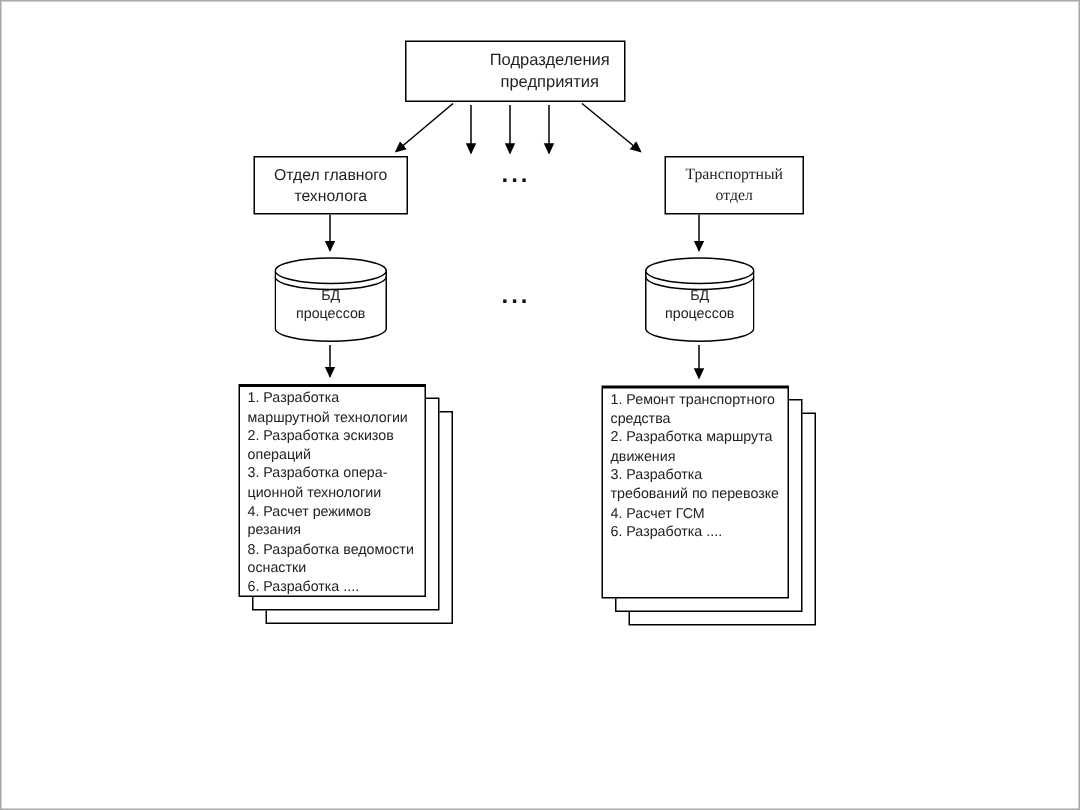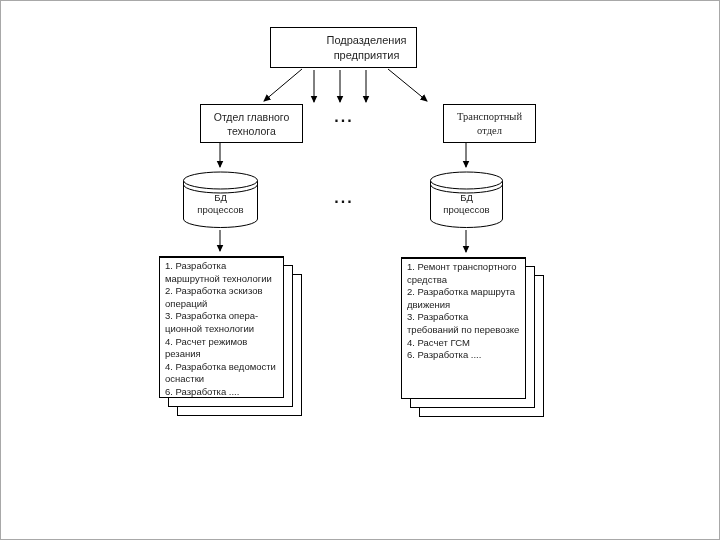--- a/index.html
+++ b/index.html
@@ -8,21 +8,21 @@
     background:#ffffff; border:1px solid #a8a8a8; overflow:hidden;
     font-family:"Liberation Sans", sans-serif; color:#1f1f1f;
   }
   .connectors { position:absolute; left:0; top:0; width:720px; height:540px; }
   .node {
     position:absolute; box-sizing:border-box; background:#ffffff;
     border:1px solid #000; display:flex; align-items:center; justify-content:center;
     text-align:center; white-space:pre-line; line-height:13px;
   }
   .node-root   { left:269px; top:26px;  width:147px; height:41px; font-size:11px; line-height:15px;padding-left:46px; }
-  .node-left   { left:168px; top:103px; width:103px; height:39px; font-size:10.5px; line-height:14px;margin-left:31px; }
+  .node-left   { left:168px; top:103px; width:103px; height:39px; font-size:10.5px; line-height:14px; }
   .node-right  { left:442px; top:103px; width:93px;  height:39px; font-size:10.5px; line-height:14px;font-family:Liberation Serif, serif; }
   .dots {
     position:absolute; width:36px; text-align:center; font-size:16px; font-weight:bold;
     letter-spacing:2px; line-height:24px; color:#111;
   }
   .dots-top { left:325px; top:104px; }
   .dots-mid { left:325px; top:185px; }
   .cyl { position:absolute; width:75px; height:58px; }
   .cyl-left  { left:182px; top:170px; }
   .cyl-right { left:429px; top:170px; width:73px; }
@@ -103,21 +103,21 @@
 
   <div class="stack stack-left">
     <div class="sheet sheet-back2"></div>
     <div class="sheet sheet-back1"></div>
     <div class="sheet sheet-front">
       <div class="sheet-text">
         <div>1. Разработка маршрутной технологии</div>
         <div>2. Разработка эскизов операций</div>
         <div>3. Разработка опера-ционной технологии</div>
         <div>4. Расчет режимов резания</div>
-        <div>4. Разработка ведомости оснастки</div>
+        <div>8. Разработка ведомости оснастки</div>
         <div>6. Разработка ....</div>
       </div>
     </div>
   </div>
 
   <div class="stack stack-right">
     <div class="sheet sheet-back2"></div>
     <div class="sheet sheet-back1"></div>
     <div class="sheet sheet-front">
       <div class="sheet-text">

